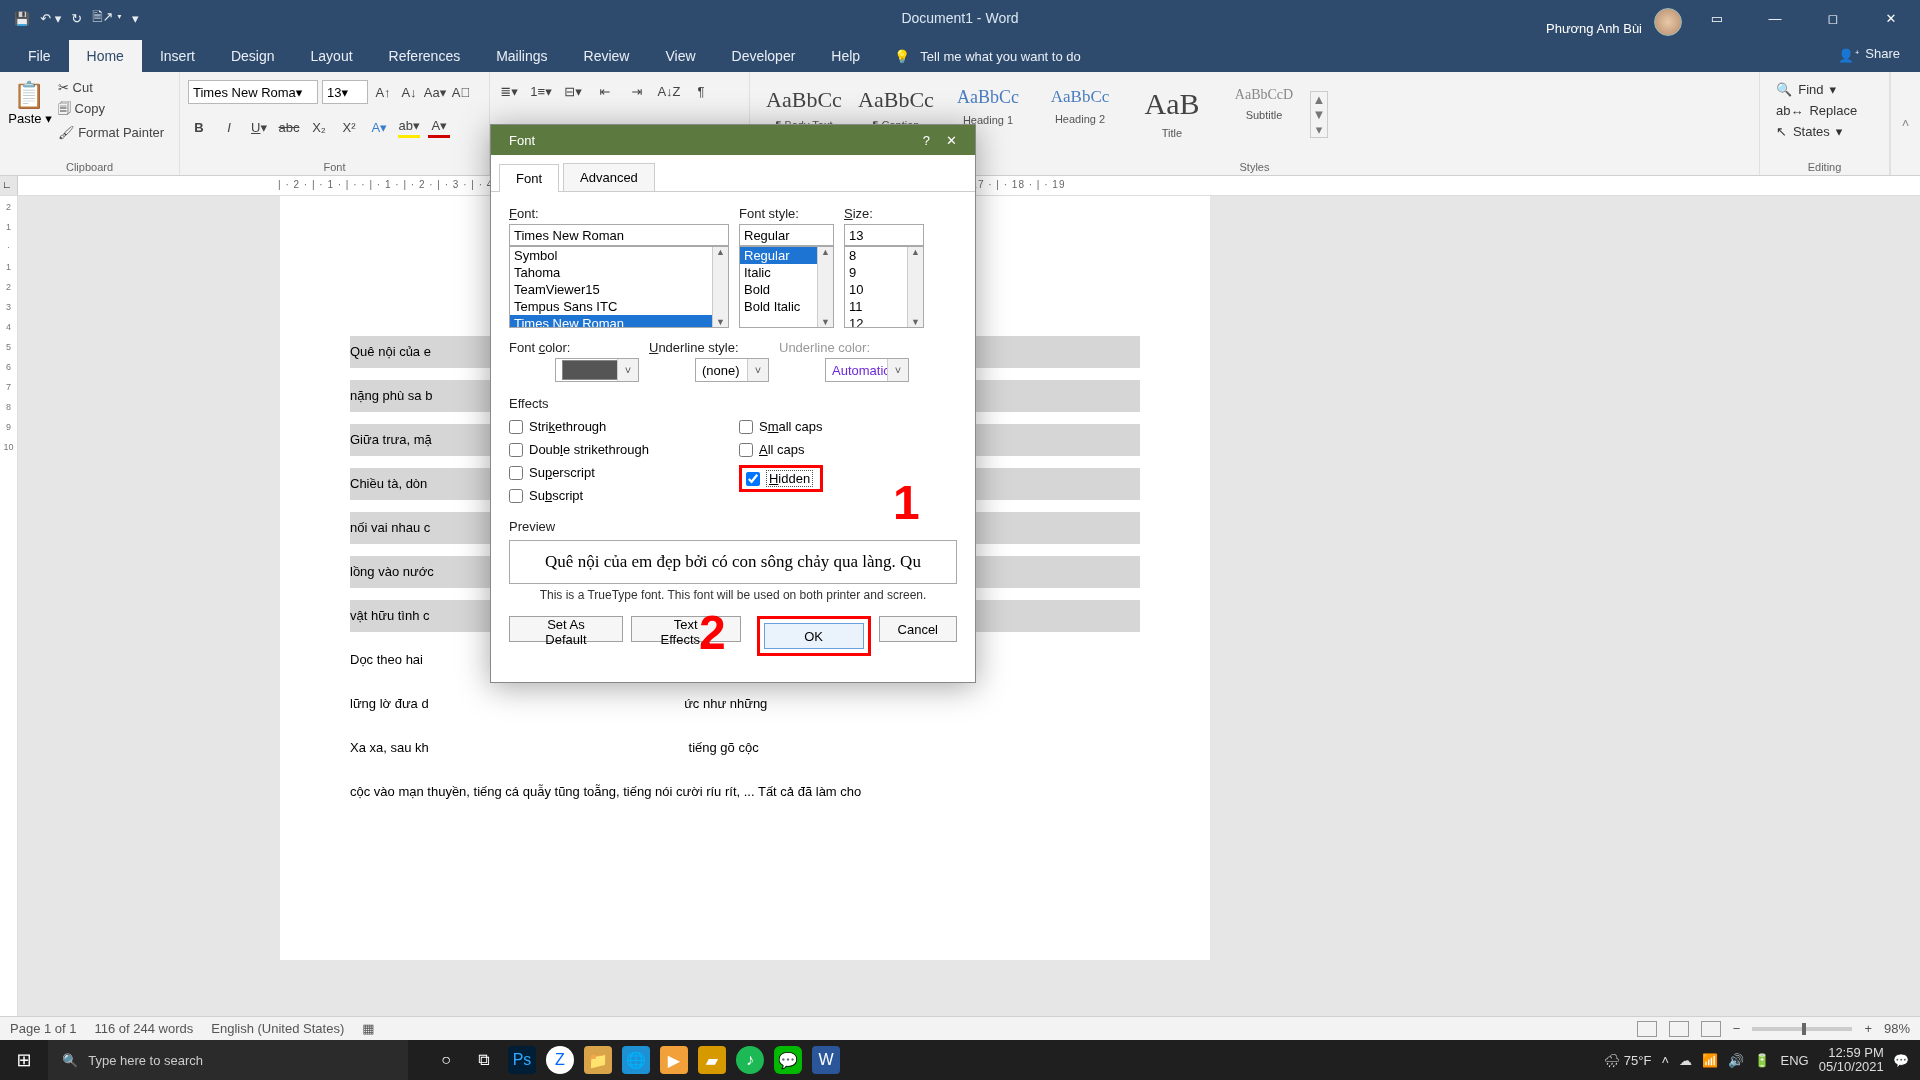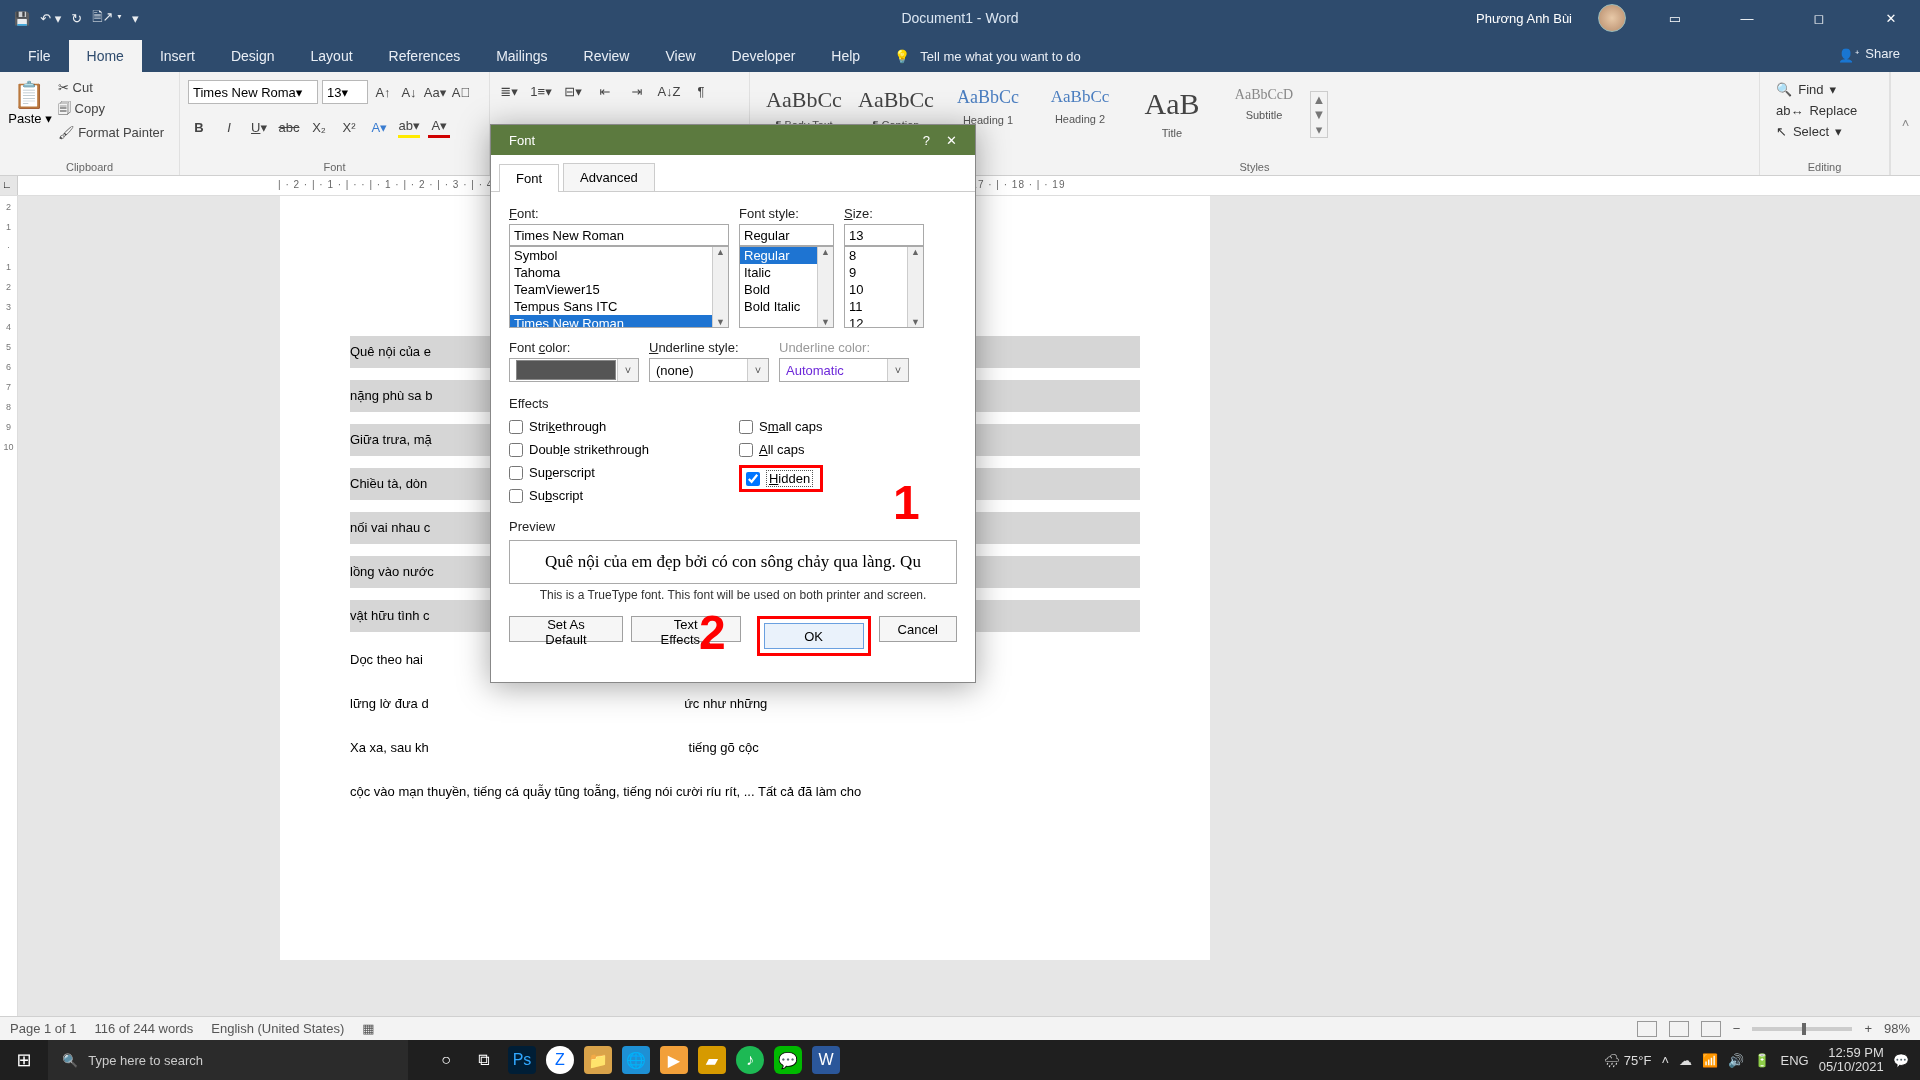--- a/index.html
+++ b/index.html
@@ -3,21 +3,21 @@
 <meta charset="utf-8">
 <style>
 * { margin:0; padding:0; box-sizing:border-box; font-family:"Segoe UI",Arial,sans-serif; font-size:13px; }
 body { width:1920px; height:1080px; background:#e6e6e6; overflow:hidden; position:relative; }
 
 
 .titlebar { height:36px; background:#2e4b6d; display:flex; align-items:center; color:#fff; position:relative; }
 .qat { display:flex; gap:10px; padding-left:14px; align-items:center; }
 .qat span { opacity:.9; }
 .doc-title { position:absolute; left:50%; transform:translateX(-50%); color:#dbe6f2; font-size:14px; }
-.user-area { margin-left:auto; display:flex; align-items:center; gap:26px; padding-right:6px; }
+.user-area { margin-left:auto; display:flex; align-items:flex-end; gap:12px; padding-right:6px; }
 .avatar { width:28px; height:28px; border-radius:50%; background:radial-gradient(#e8c9a8,#b58a6a); border:1px solid #9bb; }
 .win-btn { width:46px; height:36px; display:flex; align-items:center; justify-content:center; color:#fff; }
 
 
 .ribbon-tabs { height:36px; background:#2e4b6d; display:flex; align-items:flex-end; padding-left:10px; color:#e9eef5; }
 .rtab { padding:8px 18px; font-size:14px; cursor:pointer; }
 .rtab.active { background:#f3f3f3; color:#2e4b6d; }
 .tellme { display:flex; align-items:center; gap:10px; padding:0 16px 8px; }
 .share { margin-left:auto; padding:8px 20px; display:flex; gap:6px; }
 
@@ -66,21 +66,21 @@
 .dlg-row { display:flex; gap:10px; margin-bottom:2px; }
 .dlg-col { display:flex; flex-direction:column; }
 .lbl { font-size:13px; color:#222; margin-bottom:3px; }
 .txtin { border:1px solid #a9a9a9; height:22px; padding:0 4px; width:100%; font-size:13px; }
 .listbox { border:1px solid #a9a9a9; height:82px; overflow:hidden; font-size:13px; position:relative; }
 .listbox .itm { padding:1px 4px; }
 .listbox .itm.sel { background:#1e74d2; color:#fff; }
 .listbox .scroll { position:absolute; right:0; top:0; bottom:0; width:16px; background:#f0f0f0; border-left:1px solid #ccc; }
 .listbox .scroll::before { content:"▲"; position:absolute; top:0; left:3px; font-size:9px; color:#666; }
 .listbox .scroll::after { content:"▼"; position:absolute; bottom:0; left:3px; font-size:9px; color:#666; }
-.drop { border:1px solid #a9a9a9; height:24px; display:flex; align-items:center; padding:0 6px; position:relative; font-size:13px; }
+.drop { border:1px solid #a9a9a9; height:24px; display:flex; align-items:center; padding:0 6px; position:relative; font-size:13px;margin-left:46px; }
 .drop::after { content:"˅"; position:absolute; right:0; top:0; width:20px; height:100%; display:flex; align-items:center; justify-content:center; border-left:1px solid #ccc; background:#f2f2f2; font-size:11px; color:#555; }
 .colorbox { background:#555; width:100px; height:20px; border:1px solid #888; }
 .eff-title { font-size:13px; color:#222; margin-bottom:8px; }
 .eff-cols { display:flex; gap:90px; }
 .eff-col { display:flex; flex-direction:column; gap:8px; }
 .chk { display:flex; align-items:center; gap:6px; font-size:13px; }
 .chk input { width:14px; height:14px; }
 .hidden-hl { border:3px solid #f00; padding:2px 4px; display:inline-flex; }
 .ann { font:700 48px Arial; color:#f00; position:absolute; }
 .preview-box { border:1px solid #a9a9a9; height:44px; margin:6px 0 4px; display:flex; align-items:center; justify-content:center; font-family:"Times New Roman",serif; font-size:17px; overflow:hidden; white-space:nowrap; }
@@ -227,21 +227,21 @@
           </div>
       </div>
     </div>
     <div class="group-label">Styles</div>
   </div>
 
   <div class="group" style="width:130px">
     <div class="editing">
       <div>🔍 <span>Find</span> ▾</div>
       <div>ab↔ <span>Replace</span></div>
-      <div>↖ <span>Select</span> ▾</div>
+      <div>↖ <span>States</span> ▾</div>
     </div>
     <div class="group-label">Editing</div>
   </div>
   <div style="width:30px;display:flex;align-items:center;justify-content:center;border-left:1px solid #e0e0e0">
     <span style="color:#888">˄</span>
   </div>
 </div>
 
 <div class="ruler-area">
   <div class="ruler-gutter"><span style="font-size:10px;padding:2px">∟</span></div>

